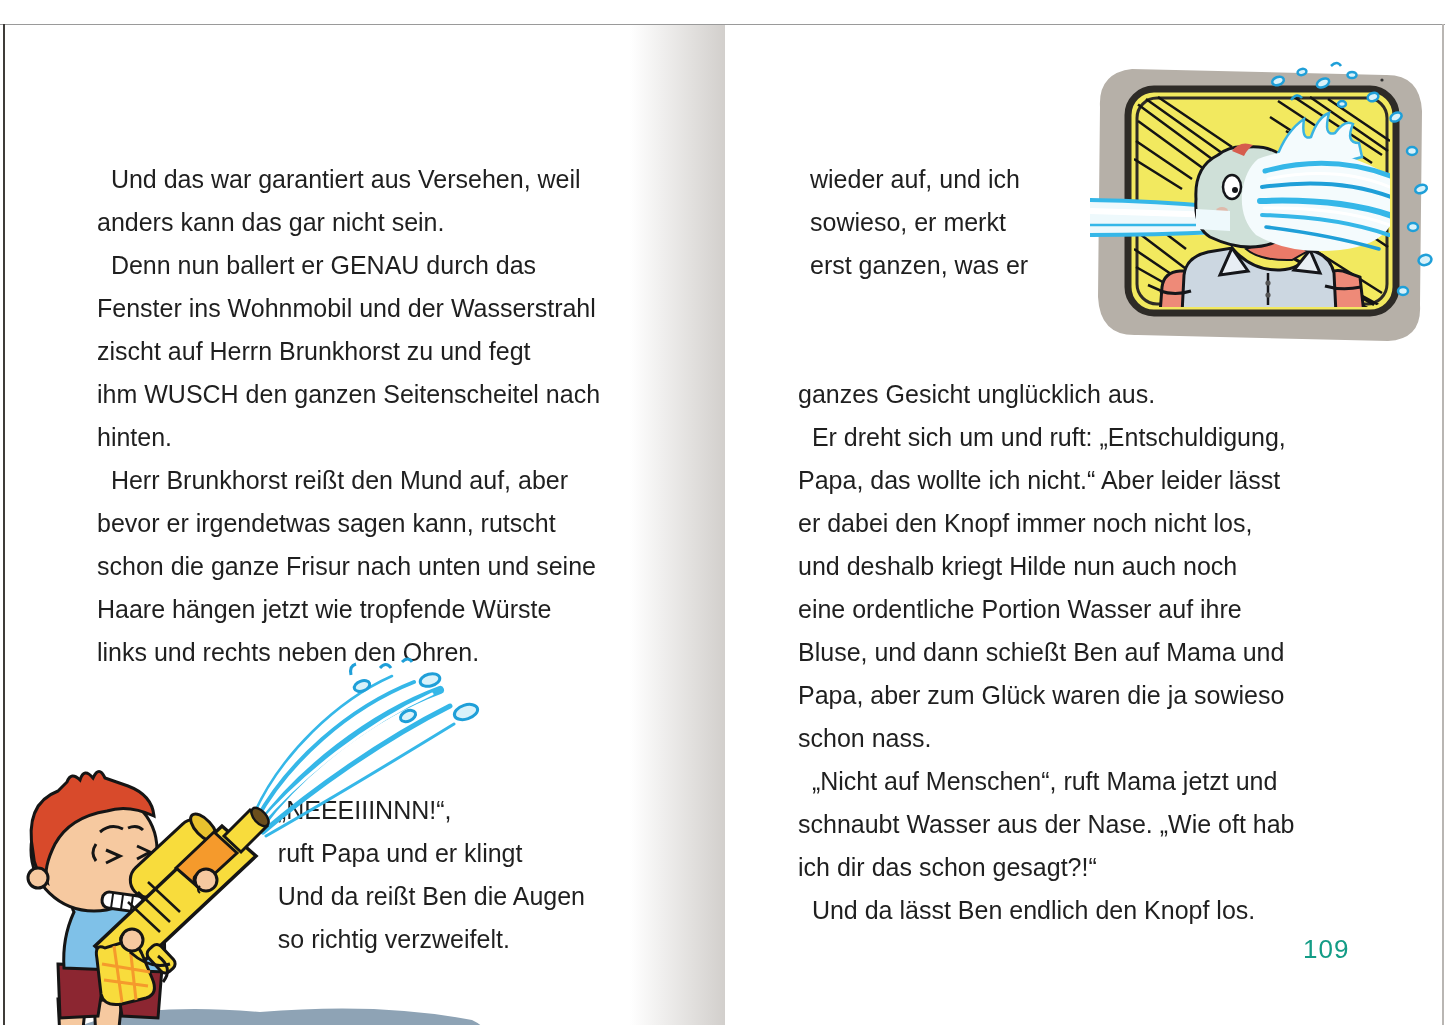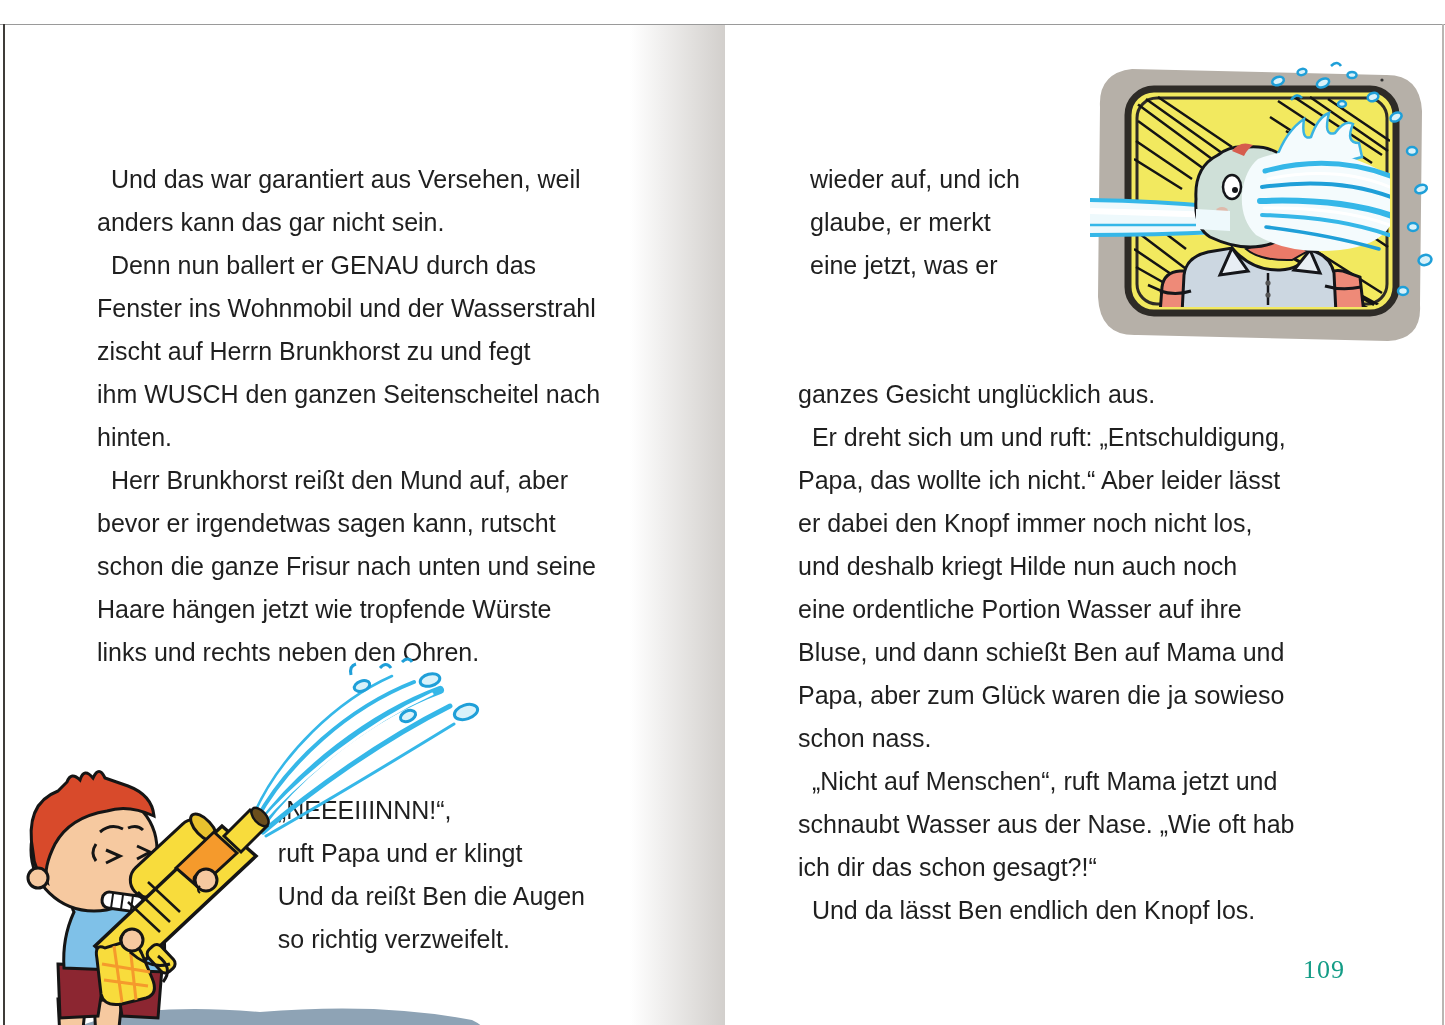--- a/index.html
+++ b/index.html
@@ -31,22 +31,22 @@
   #left-body{left:97px;top:134px;}
   #outcry{right:88px;top:765px;text-align:left;}
   #outcry .line:nth-child(1){padding-right:37px;}
   #outcry .line:nth-child(3){padding-right:52px;}
   #outcry .line:nth-child(4){padding-right:57px;}
 
   #right-narrow{left:85px;top:134px;}
   #right-full{left:73px;top:349px;}
 
   #page-number{
-    position:absolute;left:578px;top:931px;font-size:26px;
-    color:var(--page-number-green,#139c86);letter-spacing:1px;font-family:Liberation Serif, serif;
+    position:absolute;left:578px;top:910px;font-size:26px;
+    color:var(--page-number-green,#139c86);letter-spacing:1px;
   }
 
   #boy-illustration{position:absolute;left:10px;top:630px;width:490px;height:395px;}
   #window-illustration{position:absolute;left:365px;top:35px;width:355px;height:290px;}
   svg{display:block;}
 </style>
 </head>
 <body>
 
 <div id="spread">
@@ -153,21 +153,21 @@
         <circle cx="122" cy="286" r="11"></circle>
         <path d="M114,280 q-6,3 -3,9" fill="none" stroke-width="2"></path>
       </g>
     </svg>
 
     <div id="gutter"></div>
   </div>
 
   <div class="page" id="right-page">
 
-    <div class="textblock" id="right-narrow"><div class="line">wieder auf, und ich</div><div class="line">glaube, er merkt</div><div class="line">eine jetzt, was er</div></div>
+    <div class="textblock" id="right-narrow"><div class="line">wieder auf, und ich</div><div class="line">sowieso, er merkt</div><div class="line">erst ganzen, was er</div></div>
 
     <div class="textblock" id="right-full"><div class="line">ganzes Gesicht unglücklich aus.</div><div class="line">  Er dreht sich um und ruft: „Entschuldigung,</div><div class="line">Papa, das wollte ich nicht.“ Aber leider lässt</div><div class="line">er dabei den Knopf immer noch nicht los,</div><div class="line">und deshalb kriegt Hilde nun auch noch</div><div class="line">eine ordentliche Portion Wasser auf ihre</div><div class="line">Bluse, und dann schießt Ben auf Mama und</div><div class="line">Papa, aber zum Glück waren die ja sowieso</div><div class="line">schon nass.</div><div class="line">  „Nicht auf Menschen“, ruft Mama jetzt und</div><div class="line">schnaubt Wasser aus der Nase. „Wie oft hab</div><div class="line">ich dir das schon gesagt?!“</div><div class="line">  Und da lässt Ben endlich den Knopf los.</div></div>
 
     <div id="page-number">109</div>
 
     <svg id="window-illustration" viewBox="0 0 355 290" width="355" height="290">
       <defs>
         <clipPath id="winclip">
             <rect x="44" y="36" width="256" height="212" rx="22"></rect>
           </clipPath>

